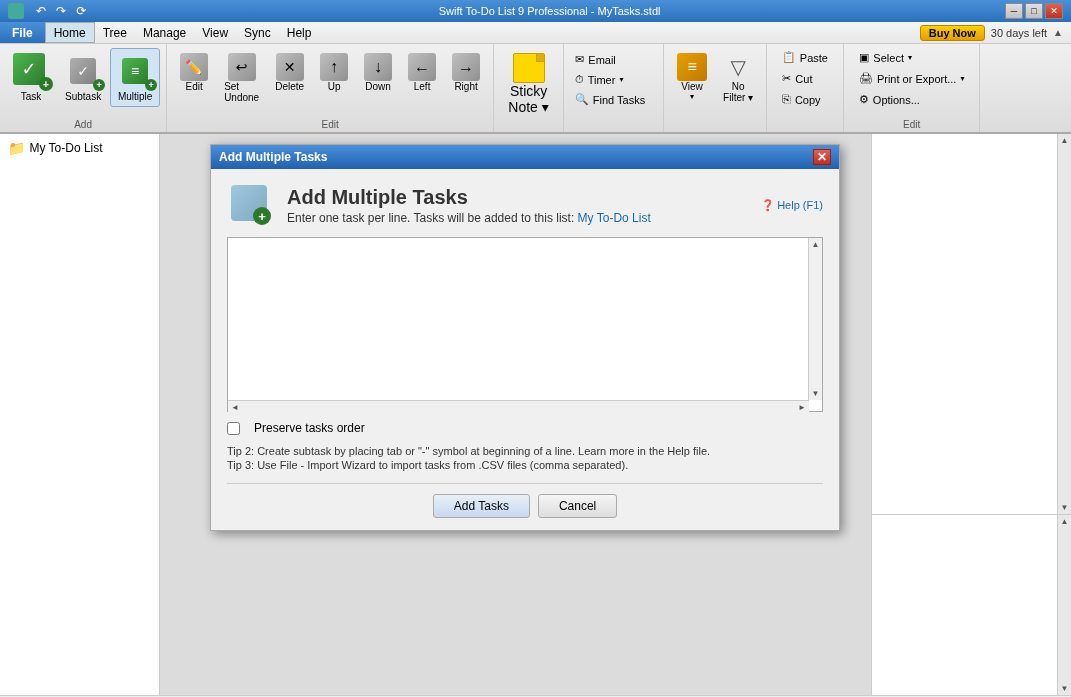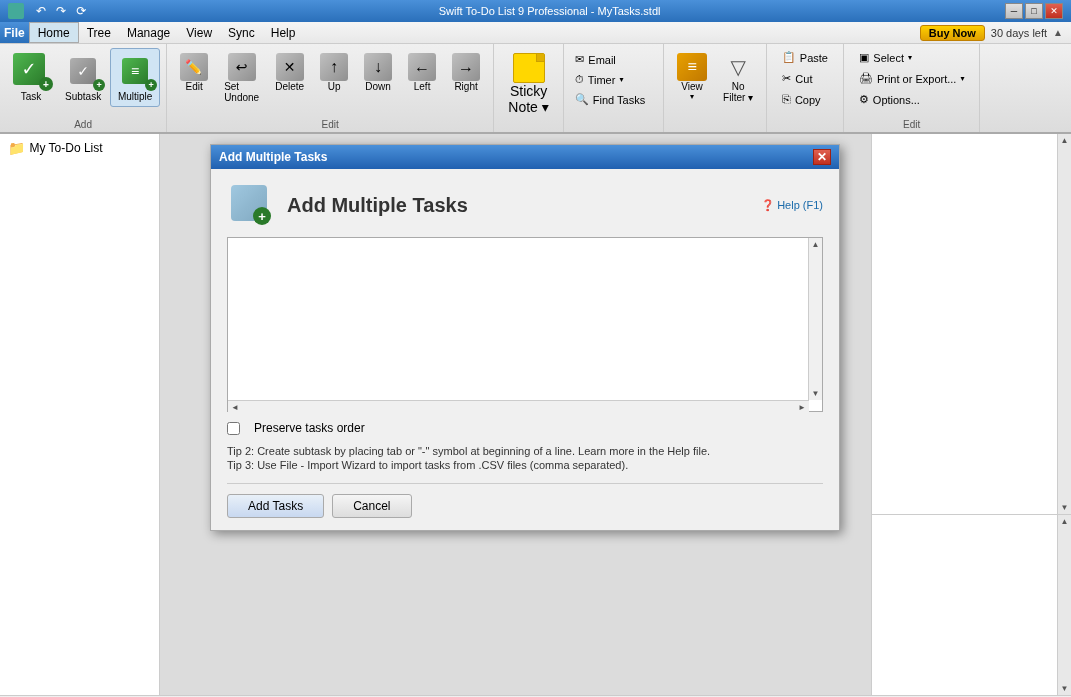--- a/index.html
+++ b/index.html
@@ -37,21 +37,21 @@
       border-bottom: 1px solid #ccc;
     }
     .menu-item {
       padding: 2px 8px;
       cursor: pointer;
       font-size: 12px;
       height: 100%;
       display: flex; align-items: center;
     }
     .menu-item.active { background: #d0e4f0; border: 1px solid #aaa; }
-    .menu-item.file { background: linear-gradient(to bottom, #4a90d9, #2a6fba); color: white; padding: 2px 4px; font-weight: bold; }
+    .menu-item.file { background: linear-gradient(to bottom, #4a90d9, #2a6fba); color: white; padding: 2px 12px; font-weight: bold; }
     .buy-now-area {
       margin-left: auto;
       display: flex; align-items: center; gap: 6px;
       padding-right: 8px;
       font-size: 11px;
     }
     .buy-now-btn {
       background: linear-gradient(to bottom, #ffd000, #e0a000);
       border: 1px solid #c08000;
       padding: 1px 8px;
@@ -257,21 +257,21 @@
     }
     .checkbox-row input[type=checkbox] { cursor: pointer; }
 
     
     .tips-area { margin-bottom: 12px; }
     .tip-line { font-size: 11px; color: #333; margin-bottom: 2px; }
 
     
     .dialog-btn-row {
       display: flex;
-      justify-content: flex-start;
+      justify-content: center;
       gap: 8px;
       border-top: 1px solid #ccc;
       padding-top: 10px;
     }
     .dialog-btn {
       padding: 4px 20px;
       border: 1px solid #aaa;
       background: linear-gradient(to bottom, #f5f5f5, #ddd);
       cursor: pointer;
       font-size: 12px;
@@ -504,20 +504,25 @@
             <div class="dialog-header-left">
 
               <div class="dialog-big-icon">
                 <div style="width:44px;height:44px;position:relative;">
                   <div style="width:36px;height:36px;background:linear-gradient(135deg,#a0c8e0,#80a8c0);border-radius:4px;position:absolute;top:4px;left:4px;"></div>
                   <div style="position:absolute;bottom:0;right:0;background:#2a7a2a;color:white;border-radius:50%;width:18px;height:18px;display:flex;align-items:center;justify-content:center;font-size:13px;font-weight:bold;">+</div>
                 </div>
               </div>
               <div>
                 <div class="dialog-title-text">Add Multiple Tasks</div>
+                <div class="dialog-subtitle">
+                  <span>Enter one task per line. Tasks will be added to this list:</span>
+                  <span> </span>
+                  <a href="#" style="color:#1a6aaa;text-decoration:none;">My To-Do List</a>
+                </div>
               </div>
             </div>
             <div class="help-link">
               <span>❓</span>
               <span>Help (F1)</span>
             </div>
           </div>
 
           <div class="textarea-wrapper">
             <textarea class="task-textarea" style="width: calc(100% + 0px);"></textarea>

